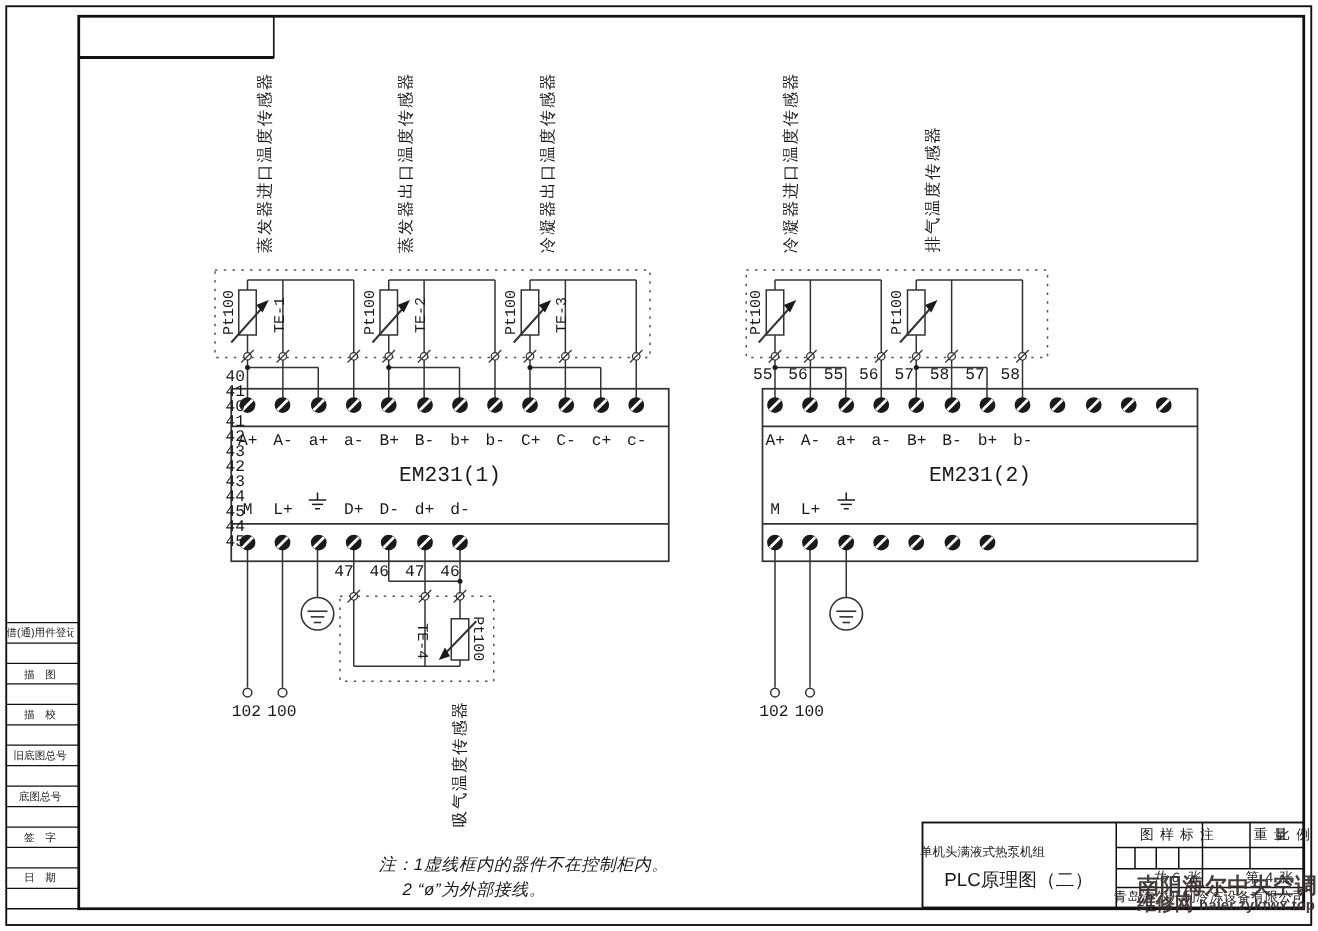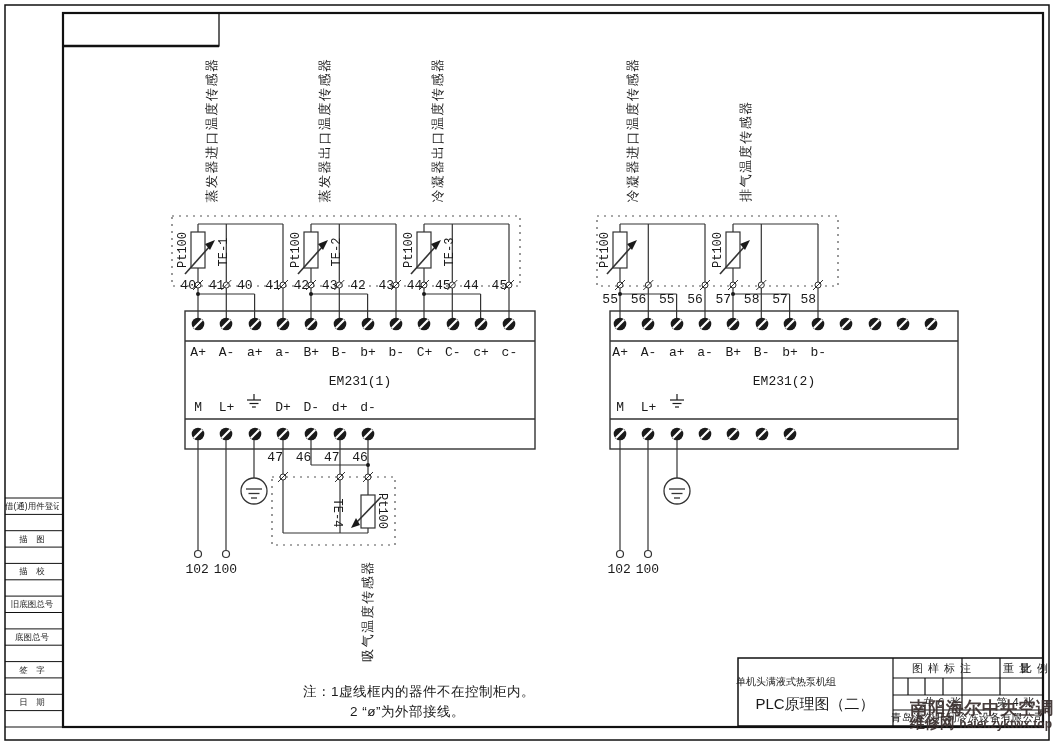--- a/index.html
+++ b/index.html
@@ -1,22 +1,22 @@
 <!DOCTYPE html>
 <html><head>
 <meta charset="utf-8">
 <style>
   html,body{margin:0;padding:0;background:#fff;}
   #sheet{position:relative;width:1054px;height:745px;background:#fff;overflow:hidden;
          font-family:"Liberation Sans",sans-serif;color:#1a1a1a;}
   #linework{position:absolute;left:0;top:0;}
   .lbl{position:absolute;transform:translate(-50%,-50%);white-space:pre;}
-  .lblL{position:absolute;transform:translate(0,-50%);white-space:pre;}
+  .lblL{position:absolute;transform:translate(0,-50%);white-space:pre;font-style:italic;}
   .mono{font-family:"Liberation Mono","DejaVu Sans Mono",monospace;}
-  .t17{font-size:13px;}
+  .t17{font-size:17px;}
   .vlabel{position:absolute;transform:translate(-50%,-50%) rotate(-90deg);
           white-space:nowrap;font-size:13px;letter-spacing:1.5px;}
   .vtag{position:absolute;transform:translate(-50%,-50%) rotate(-90deg);
         white-space:nowrap;font-size:12px;font-family:"Liberation Mono","DejaVu Sans Mono",monospace;}
   .vtag-cw{position:absolute;transform:translate(-50%,-50%) rotate(90deg);
         white-space:nowrap;font-size:12px;font-family:"Liberation Mono","DejaVu Sans Mono",monospace;}
   .row{position:absolute;display:flex;}
   .row>span{flex:none;width:28.3px;text-align:center;line-height:12px;
             font-family:"Liberation Mono","DejaVu Sans Mono",monospace;font-size:13px;}
   .leftcol{position:absolute;left:5px;top:498px;width:54px;}
@@ -232,21 +232,21 @@
   <div class="vtag" style="left:296px;top:250px;">Pt100</div>
   <div class="vtag" style="left:409px;top:250px;">Pt100</div>
   <div class="vtag" style="left:605px;top:250px;">Pt100</div>
   <div class="vtag" style="left:718px;top:250px;">Pt100</div>
   <div class="vtag" style="left:224px;top:252px;">TE-1</div>
   <div class="vtag" style="left:337px;top:252px;">TE-2</div>
   <div class="vtag" style="left:450px;top:252px;">TE-3</div>
   <div class="vtag-cw" style="left:337px;top:513px;">TE-4</div>
   <div class="vtag-cw" style="left:382px;top:511px;">Pt100</div>
 
-  <div class="row" style="left:174px;top:280px;">
+  <div class="row" style="left:174px;top:296px;flex-direction:column;">
       <span>40</span>
       <span>41</span>
       <span>40</span>
       <span>41</span>
       <span>42</span>
       <span>43</span>
       <span>42</span>
       <span>43</span>
       <span>44</span>
       <span>45</span>
@@ -313,21 +313,21 @@
       <span>L+</span>
       <span></span>
     </div>
   <div class="row" style="left:605px;top:564px;">
       <span>102</span>
       <span>100</span>
     </div>
   <div class="lbl mono t17" style="left:784px;top:381px;">EM231(2)</div>
 
   <div class="lblL note" style="left:303px;top:692px;">注：1虚线框内的器件不在控制柜内。</div>
-  <div class="lblL note" style="left:322px;top:712px;margin-left:28px;">2 “ø”为外部接线。</div>
+  <div class="lblL note" style="left:322px;top:712px;">2 “ø”为外部接线。</div>
 
   <div class="leftcol">
       <div>借(通)用件登记</div>
       <div>描　图</div>
       <div>描　校</div>
       <div>旧底图总号</div>
       <div>底图总号</div>
       <div>签　字</div>
       <div>日　期</div>
     </div>

